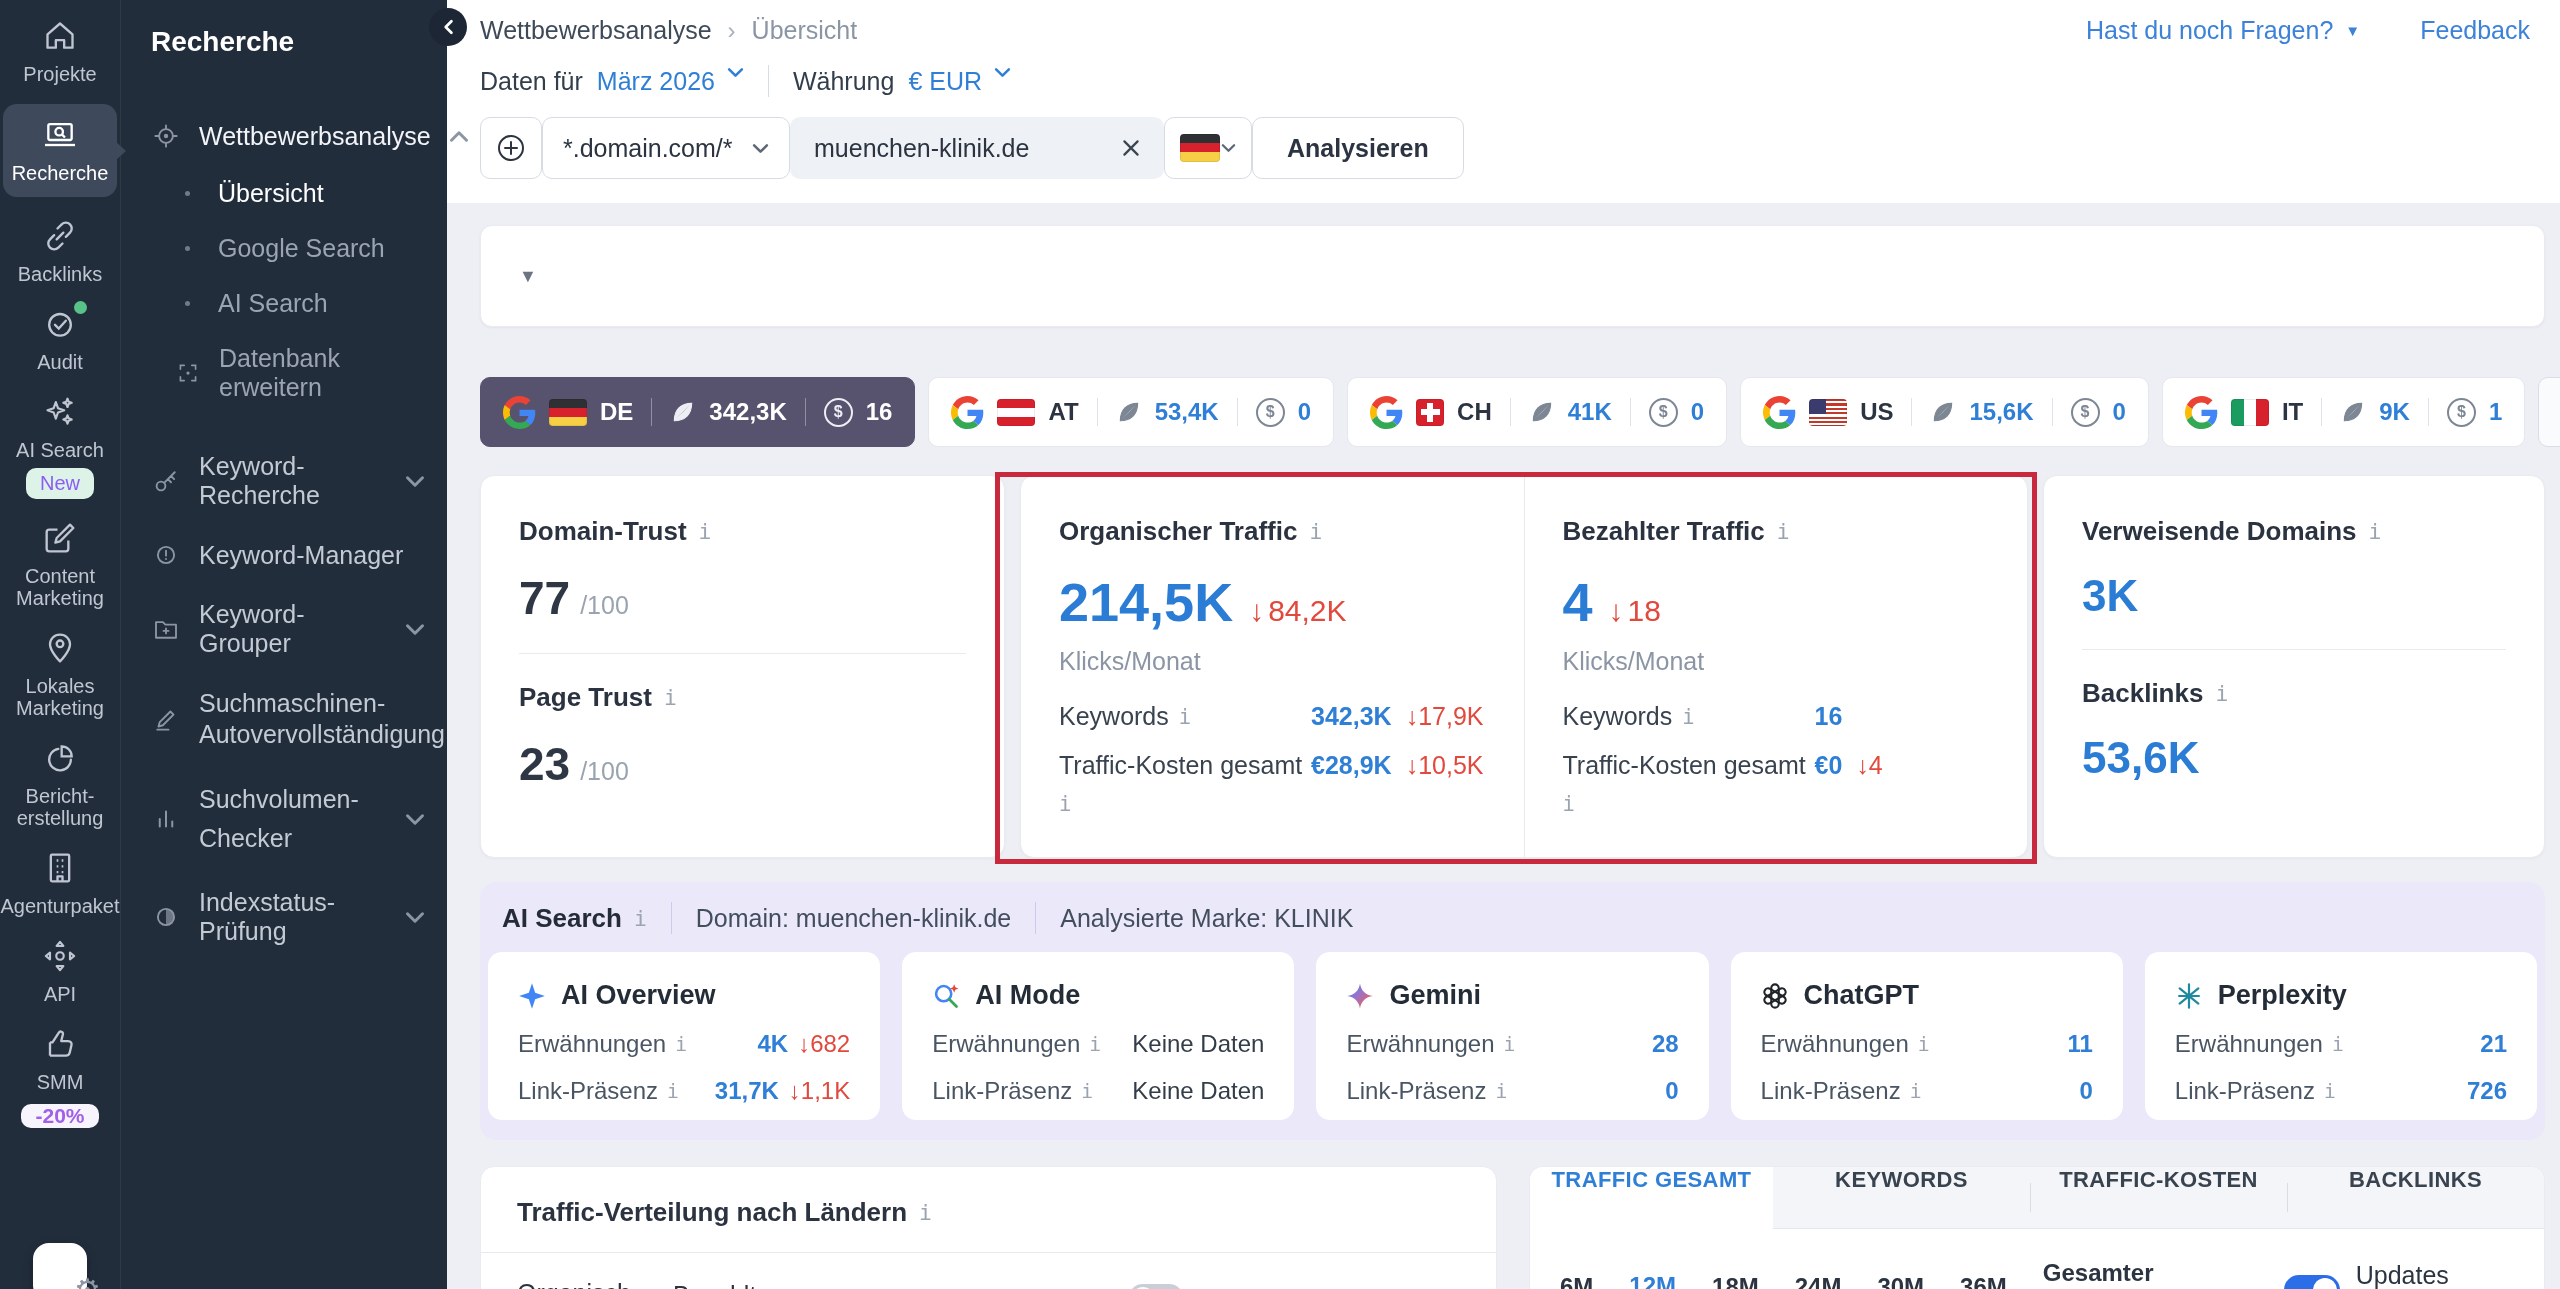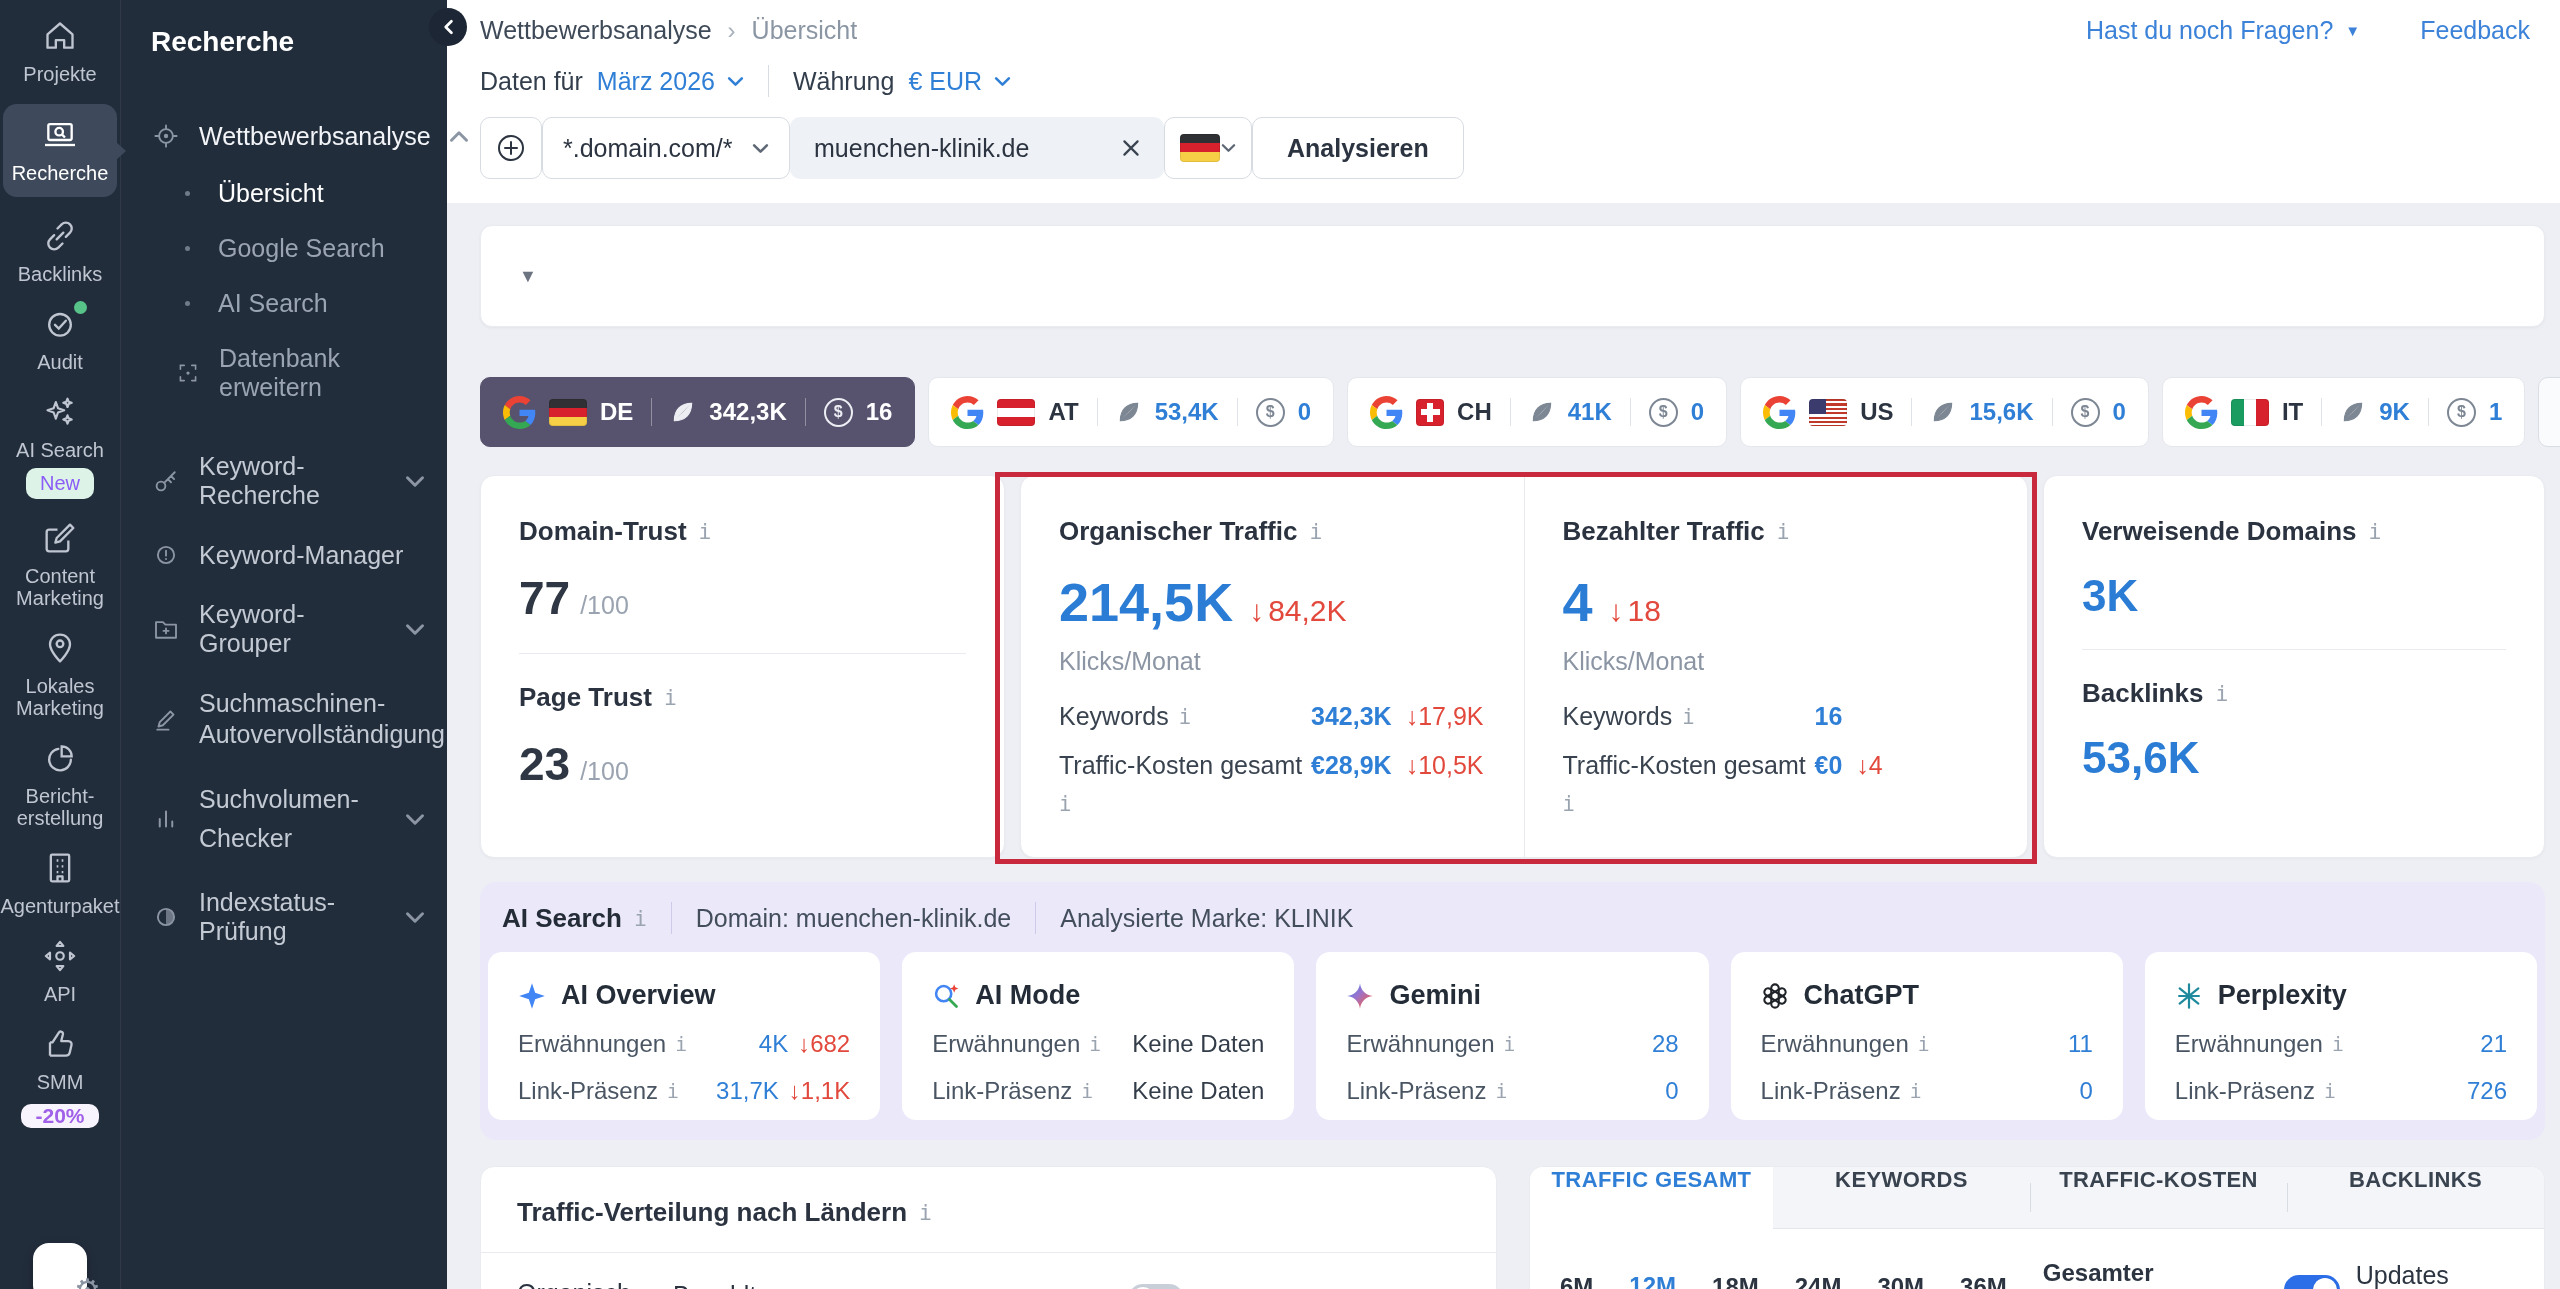--- a/index.html
+++ b/index.html
@@ -41,21 +41,21 @@
   .topbar{background:#fff;padding:16px 30px 24px 33px}
   .tb-row1{display:flex;align-items:center;font-size:25px}
   .crumb-parent{color:#3f4a58}
   .crumb-sep{color:#a7b0bc;margin:0 16px;font-size:24px}
   .crumb-current{color:#8b96a4}
   .tb-links{margin-left:auto;display:flex;gap:60px;align-items:center;color:#3b82d8;font-size:25px}
   .tb-link{display:flex;align-items:center;gap:12px;cursor:pointer}
   .caret{font-size:15px}
   .tb-row2{display:flex;align-items:center;margin-top:20px;font-size:25px}
   .tb-row2 .lab{color:#333e4c;margin-right:14px}
-  .seltext{color:#2f7fd6;display:flex;align-items:center;gap:12px;cursor:pointer}
+  .seltext{color:#2f7fd6;display:flex;align-items:flex-start;gap:12px;cursor:pointer}
   .vsep{width:1px;height:32px;background:#d8dce3;margin:0 24px}
   .tb-row3{display:flex;align-items:center;margin-top:20px;}
   .ctl{height:62px;box-sizing:border-box;border:1px solid #d7dbe2;border-radius:10px;background:#fff;
        display:flex;align-items:center;cursor:pointer}
   .plus-btn{width:62px;justify-content:center;color:#2b3440}
   .sel-pattern{width:248px;padding:0 20px;justify-content:space-between;font-size:25px;color:#2b3440}
   .domain-box{width:374px;background:#eef1f5;border:none;padding:0 22px;gap:12px;cursor:text}
   .domain-box input{flex:1;border:none;background:transparent;font-size:25px;font-family:inherit;color:#2b3440;outline:none;min-width:0}
   .sel-flag{width:88px;padding:0 15px;justify-content:space-between}
   .analyze-btn{padding:0 34px;font-size:25px;font-weight:600;color:#2b3440}
@@ -119,21 +119,21 @@
   .ai{margin-top:24px;background:#ebe8fa;border-radius:16px;padding:20px 8px 20px}
   .ai-head{display:flex;align-items:center;gap:24px;margin:0 14px 18px;font-size:25px;color:#434e5c}
   .ai-title{font-size:26px;font-weight:700;color:#232c37;display:flex;align-items:center;gap:12px}
   .ai-sep{width:1px;height:32px;background:#cfc9ea}
   .ai-cards{display:flex;gap:22px}
   .acard{flex:1;background:#fff;border-radius:14px;padding:28px 30px;box-sizing:border-box;height:168px}
   .acard-name{display:flex;align-items:center;gap:15px;font-size:27px;font-weight:600;color:#232c37}
   .arow{display:flex;align-items:center;justify-content:space-between;margin-top:19px;font-size:24px}
   .arow .lab{color:#4a5563;display:flex;align-items:center;gap:9px}
   .arow .vgroup{display:flex;align-items:center;gap:10px}
-  .arow .val{color:#2f7fd6;font-weight:400}
+  .arow .val{color:#2f7fd6;font-weight:700}
   .arow .nodata{color:#333d49}
   .arow .dl{color:#e2483c}
   
   .bottom{display:flex;gap:32px;margin-top:26px;height:250px}
   .bl-card{width:1017px;background:#fff;border:1px solid #e9ebf0;border-radius:14px 14px 0 0;box-sizing:border-box;overflow:hidden}
   .bl-title{padding:30px 36px 24px;font-size:26px;font-weight:600;color:#2b3340;display:flex;align-items:center;gap:12px;
        border-bottom:1px solid #e8eaef}
   .bl-controls{display:flex;align-items:center;padding:26px 36px 24px}
   .bl-tab{font-size:25px;color:#2b3440;margin-right:42px;padding-bottom:8px;cursor:pointer}
   .bl-tab.active{border-bottom:3px solid #2f7fd6}

